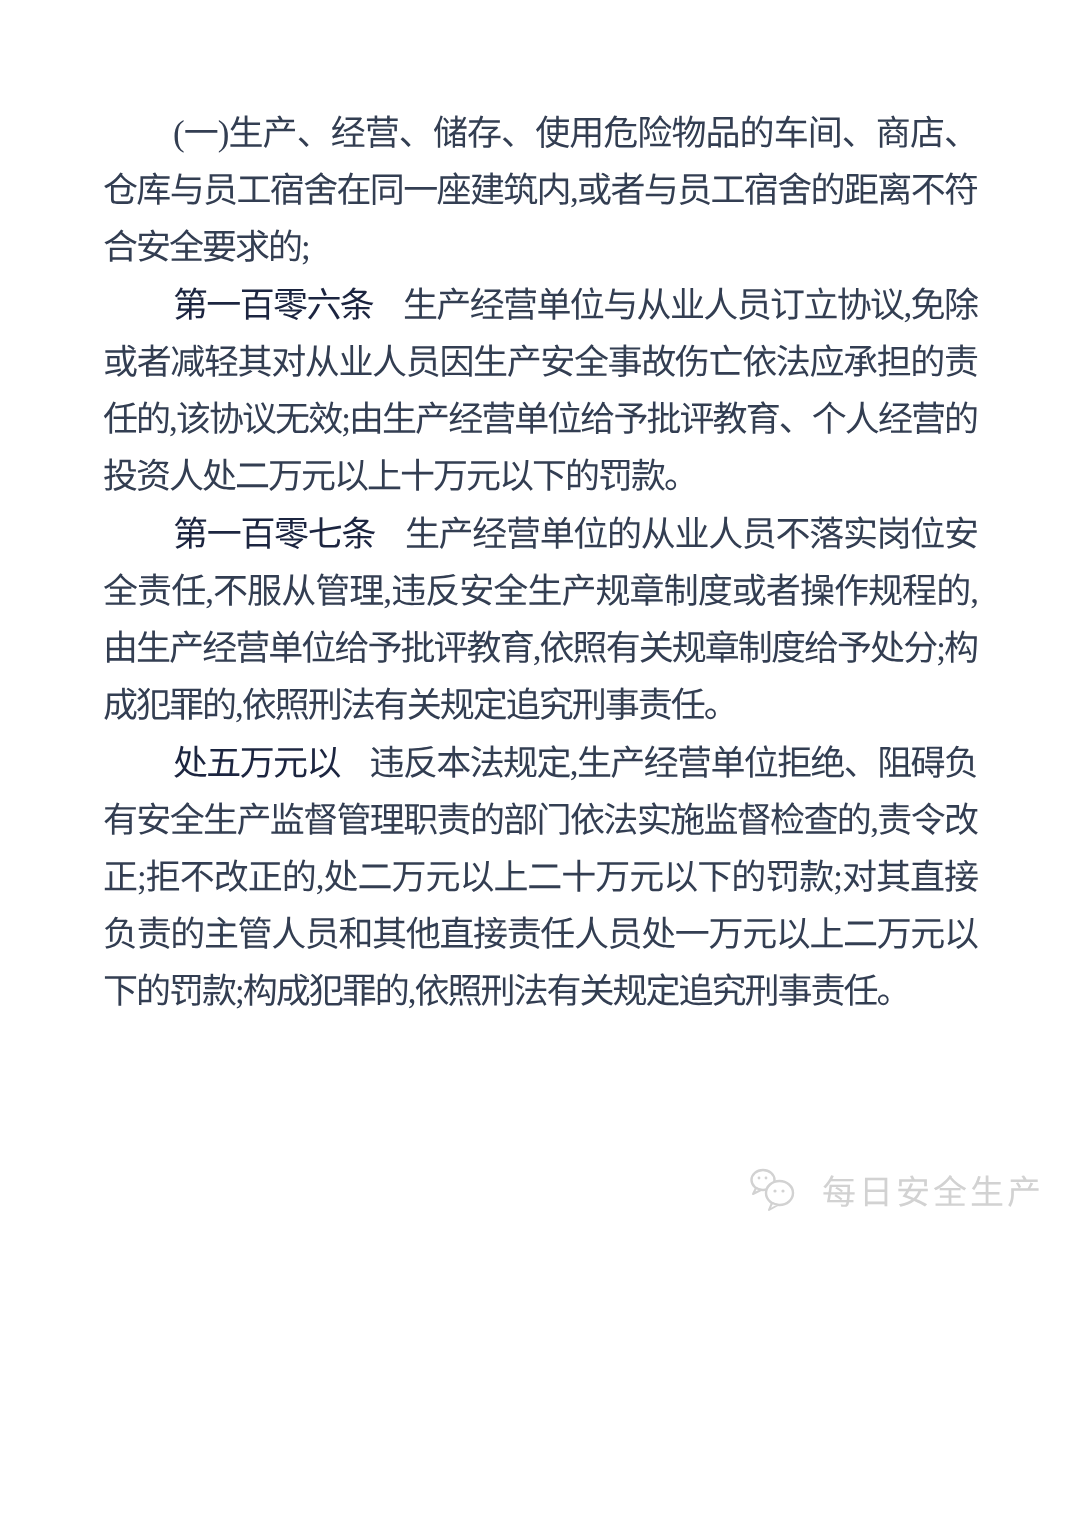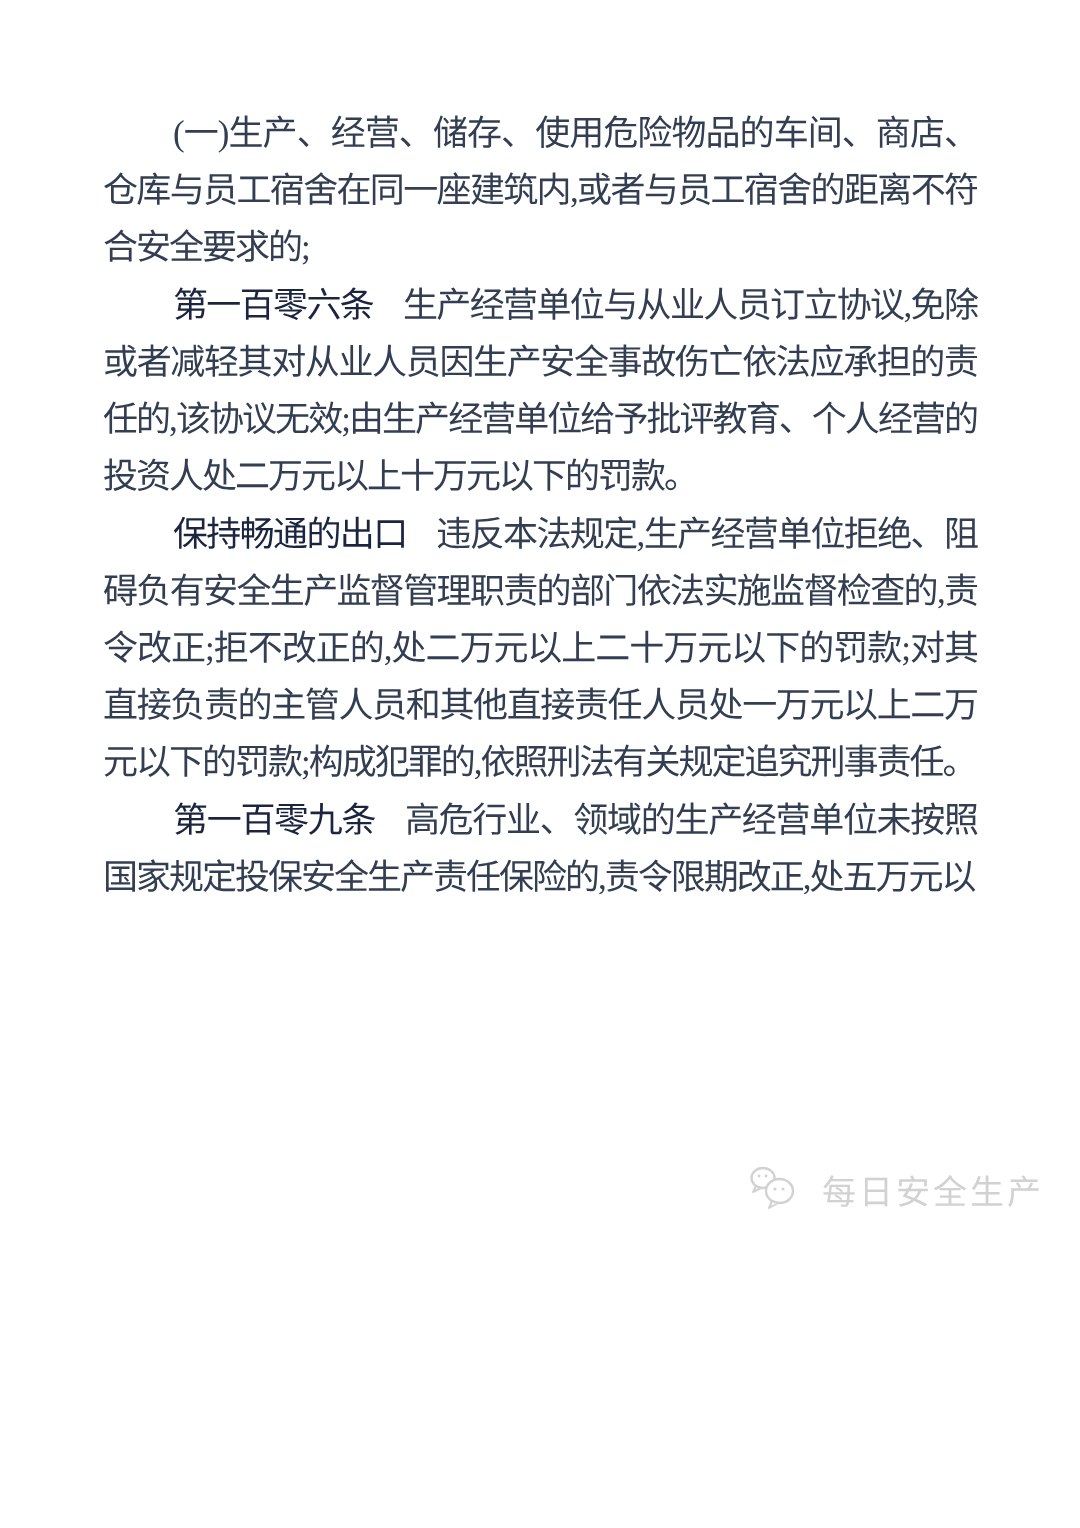--- a/index.html
+++ b/index.html
@@ -32,21 +32,21 @@
     font-family: "Liberation Sans", "DejaVu Sans", sans-serif;
     font-weight: 400;
     color: #1c2540;
   }
   .article-no:not(:empty) { margin-right: 0.85em; }
   .footer-watermark {
     position: absolute;
     right: 36px;
     bottom: 26px;
     display: flex;
-    align-items: flex-start;
+    align-items: center;
     gap: 24px;
     color: #d2d2d2;
     font-family: "Liberation Sans", "DejaVu Sans", sans-serif;
     font-size: 34px;
     letter-spacing: 3px;
     white-space: nowrap;
     user-select: none;
   }
   .wm-icon { flex: 0 0 auto; display: block; }
   .page-number {
@@ -62,22 +62,22 @@
   }
 </style>
 </head>
 <body>
 
 <div class="page">
 
   <div class="content">
     <p class="para"><span class="article-no"></span><span>(一)生产、经营、储存、使用危险物品的车间、商店、仓库与员工宿舍在同一座建筑内,或者与员工宿舍的距离不符合安全要求的;</span></p>
     <p class="para"><span class="article-no">第一百零六条</span><span>生产经营单位与从业人员订立协议,免除或者减轻其对从业人员因生产安全事故伤亡依法应承担的责任的,该协议无效;由生产经营单位给予批评教育、个人经营的投资人处二万元以上十万元以下的罚款。</span></p>
-    <p class="para"><span class="article-no">保持畅通的出口</span><span>违反本法规定,生产经营单位拒绝、阻碍负有安全生产监督管理职责的部门依法实施监督检查的,责令改正;拒不改正的,处二万元以上二十万元以下的罚款;对其直接负责的主管人员和其他直接责任人员处一万元以上二万元以下的罚款;构成犯罪的,依照刑法有关规定追究刑事责任。</span></p>
-    <p class="para"><span class="article-no">第一百零九条</span><span>高危行业、领域的生产经营单位未按照国家规定投保安全生产责任保险的,责令限期改正,处五万元以</span></p>
+    <p class="para"><span class="article-no">第一百零七条</span><span>生产经营单位的从业人员不落实岗位安全责任,不服从管理,违反安全生产规章制度或者操作规程的,由生产经营单位给予批评教育,依照有关规章制度给予处分;构成犯罪的,依照刑法有关规定追究刑事责任。</span></p>
+    <p class="para"><span class="article-no">处五万元以</span><span>违反本法规定,生产经营单位拒绝、阻碍负有安全生产监督管理职责的部门依法实施监督检查的,责令改正;拒不改正的,处二万元以上二十万元以下的罚款;对其直接负责的主管人员和其他直接责任人员处一万元以上二万元以下的罚款;构成犯罪的,依照刑法有关规定追究刑事责任。</span></p>
   </div>
 
   <div class="footer-watermark">
     <svg class="wm-icon" width="50" height="46" viewBox="0 0 50 46" fill="none" xmlns="http://www.w3.org/2000/svg">
 
       <ellipse cx="15" cy="13" rx="11.5" ry="10" stroke="#d2d2d2" stroke-width="2.4" fill="#ffffff"></ellipse>
       <path d="M8 21 L5 27 L13 23 Z" fill="#ffffff" stroke="#d2d2d2" stroke-width="2" stroke-linejoin="round"></path>
       <circle cx="11" cy="11" r="1.4" fill="#d2d2d2"></circle>
       <circle cx="18" cy="11" r="1.4" fill="#d2d2d2"></circle>
 

